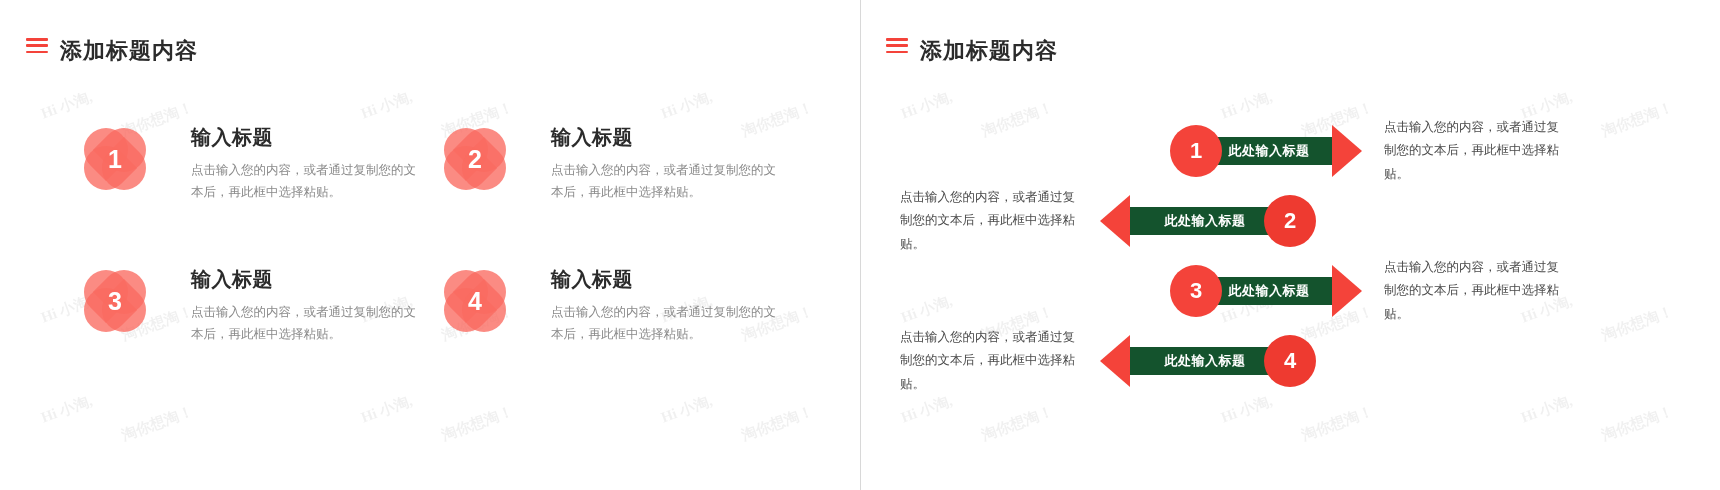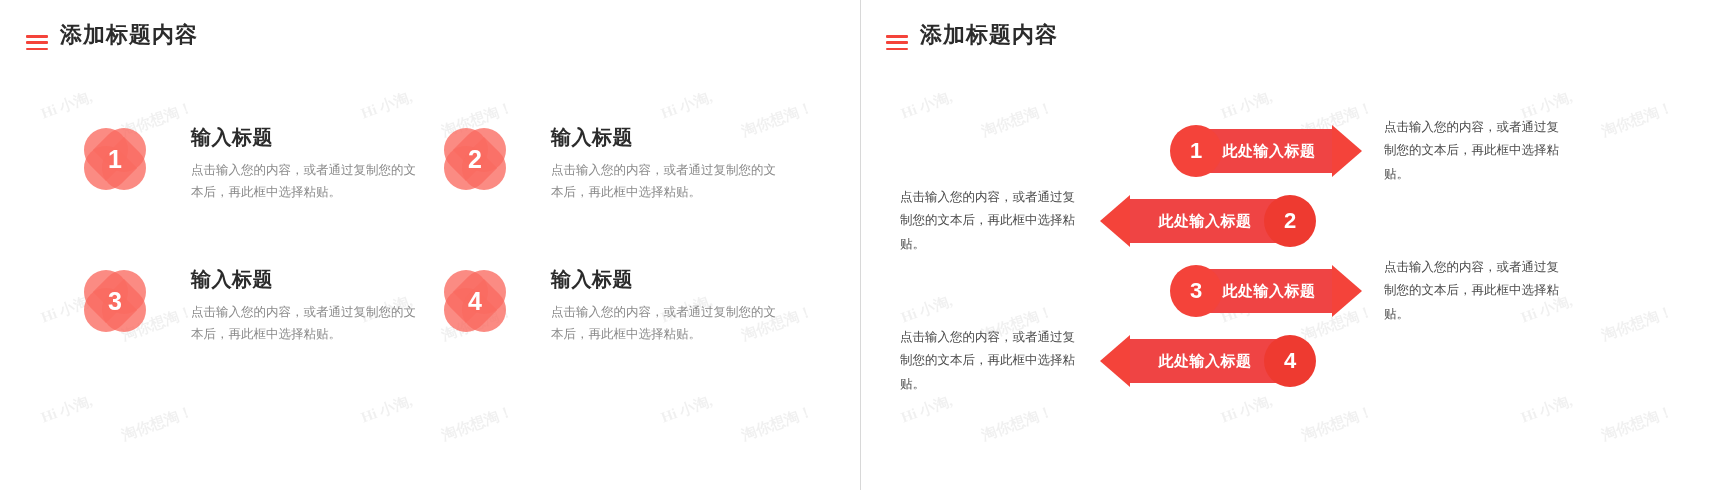--- a/index.html
+++ b/index.html
@@ -51,24 +51,24 @@
     font-size: 15px;
     font-family: "Liberation Serif", serif;
     transform: rotate(-20deg);
     white-space: nowrap;
     font-weight: 600;
   }
 
   
   .slide-header {
     position: absolute;
-    top: 20px;
+    top: 36px;
     left: 26px;
     display: flex;
-    align-items: flex-end;
+    align-items: flex-start;
     z-index: 10;
   }
   .hamburger {
     width: 22px;
     margin-right: 12px;
     display: flex;
     flex-direction: column;
     justify-content: space-between;
     height: 15px;
     padding-top: 2px;
@@ -176,27 +176,27 @@
     display: flex;
     align-items: center;
   }
   .arrow-shape {
     position: relative;
     height: 52px;
     display: flex;
     align-items: center;
   }
   .arrow-body {
-    height: 44px;
-    background: #ef4444;
+    height: 28px;
+    background: #14532d;
     display: flex;
     align-items: center;
     justify-content: center;
     color: #fff;
-    font-size: 15px;
+    font-size: 13px;
     font-weight: 700;
     letter-spacing: 0.5px;
   }
   .arrow-head-r {
     width: 0; height: 0;
     border-top: 26px solid transparent;
     border-bottom: 26px solid transparent;
     border-left: 30px solid #f4433a;
   }
   .arrow-head-l {

